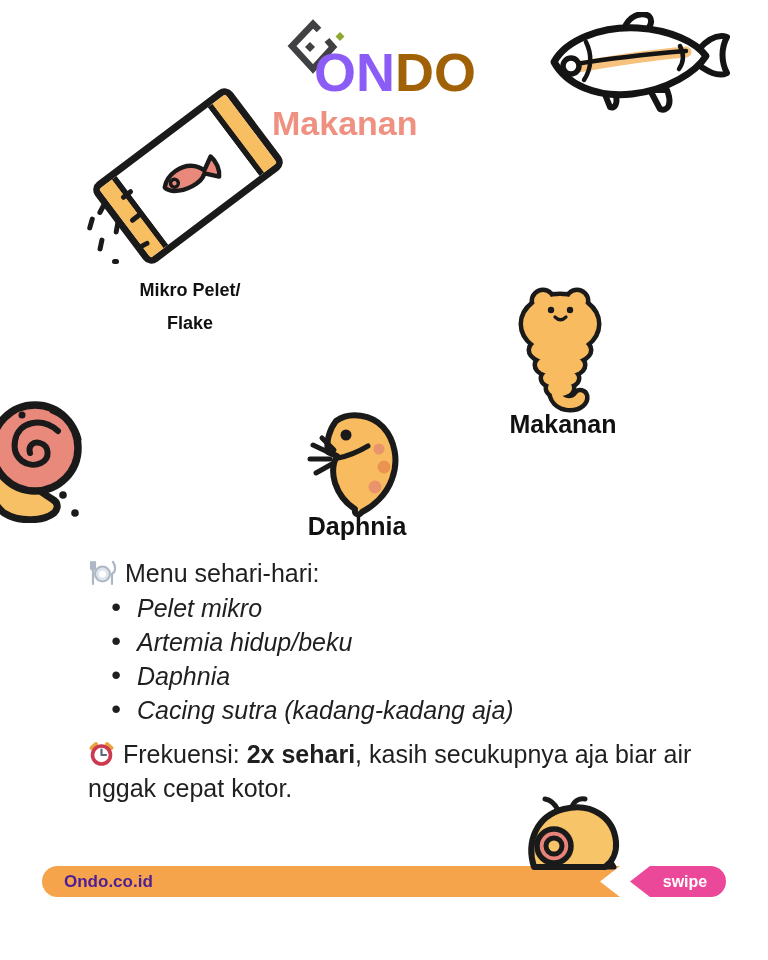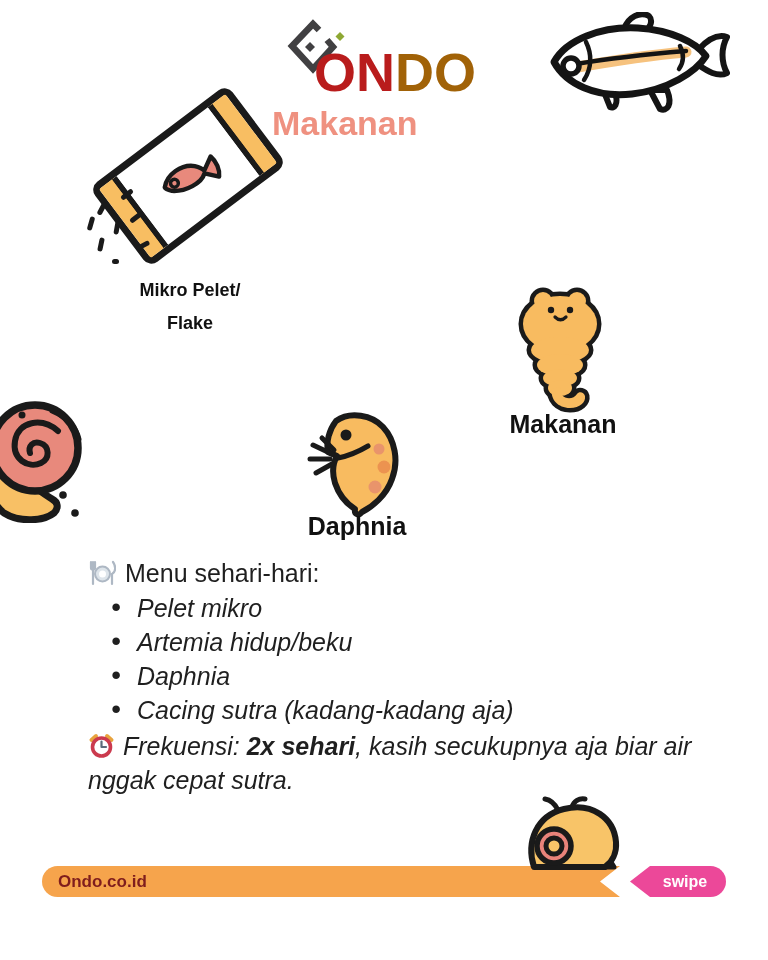--- a/index.html
+++ b/index.html
@@ -6,21 +6,21 @@
   html,body { background:#fff; }
   .canvas {
     position:relative; width:768px; height:960px; margin:0 auto;
     background:#ffffff; overflow:hidden;
     font-family:"Liberation Sans", sans-serif; color:#1e1e1e;
   }
   .abs { position:absolute; }
 
   
   .brand-text { left:314px; top:42px; font-size:54px; font-weight:800; letter-spacing:0px; line-height:60px; }
-  .brand-on { color:#b91c1c; }
+  .brand-on { color:#8b5cf6; }
   .brand-do { color:#a16207; }
   .subtitle { left:272px; top:104px; width:250px; text-align:left; font-size:34px; font-weight:700; color:#EF9180; }
 
   
   .packet-wrap { left:102px; top:126px; width:172px; height:100px; transform:rotate(-37deg); }
   .packet { position:absolute; inset:0; border:7px solid #1a1a1a; border-radius:10px; background:#fff; }
   .strip { position:absolute; top:0; bottom:0; width:22px; background:#F8BE62; }
   .strip.left  { left:0;  border-right:6px solid #1a1a1a; border-radius:2px 0 0 2px; }
   .strip.right { right:0; border-left:6px solid #1a1a1a; border-radius:0 2px 2px 0; }
   .packet-fish { position:absolute; left:46px; top:20px; transform:rotate(14deg); }
@@ -31,32 +31,32 @@
   .pellet-label  { left:85px;  top:274px; width:210px; font-size:18px; line-height:33px; }
   .artemia-label { left:502px; top:410px; width:122px; font-size:25px; }
   .daphnia-label { left:295px; top:512px; width:124px; font-size:25px; }
 
   
   .content { left:88px; top:556px; width:648px; font-size:25px; line-height:34px; color:#1f1f1f; }
   .content .heading { display:flex; align-items:center; gap:9px; }
   .content ul { list-style:none; margin:1px 0 0 0; }
   .content li { position:relative; padding-left:49px;font-style:italic; }
   .content li::before { content:"•"; position:absolute; left:23px; top:-1px; font-size:28px; }
-  .freq { margin-top:2px;font-style:italic; }
+  .freq { margin-top:10px; }
   .freq .inline-icon { vertical-align:-4px; margin-right:8px; }
   .freq b { font-weight:700; }
 
   
   .bar-main {
     left:42px; top:866px; width:578px; height:31px; background:#F6A44C; z-index:2;
     border-radius:16px 0 0 16px;
     clip-path:polygon(0 0, 100% 0, calc(100% - 20px) 50%, 100% 100%, 0 100%);
     display:flex; align-items:center;
   }
-  .bar-main span { padding-left:16px; color:#7f1d1d; font-weight:700; font-size:17px; }
+  .bar-main span { padding-left:22px; color:#4c1d95; font-weight:700; font-size:17px; }
   .bar-swipe {
     left:630px; top:866px; width:96px; height:31px; background:#ec4899; z-index:2;
     border-radius:0 16px 16px 0;
     clip-path:polygon(0 50%, 20px 0, 100% 0, 100% 100%, 20px 100%);
     display:flex; align-items:center; justify-content:center;
   }
   .bar-swipe span { padding-left:14px; color:#fff; font-weight:700; font-size:16px; }
 
   .snail-bottom { z-index:3; }
 </style>
@@ -188,21 +188,21 @@
       <li>Daphnia</li>
       <li>Cacing sutra (kadang-kadang aja)</li>
     </ul>
     <p class="freq">
       <svg class="inline-icon" width="27" height="27" viewBox="0 0 27 27">
         <path d="M8 4 L3.5 8" stroke="#E8A33D" stroke-width="4" stroke-linecap="round" fill="none"></path>
         <path d="M19 4 L23.5 8" stroke="#E8A33D" stroke-width="4" stroke-linecap="round" fill="none"></path>
         <circle cx="13.5" cy="15" r="9" fill="#fff" stroke="#CB3A4E" stroke-width="3.6"></circle>
         <path d="M13.5 15 V9.5 M13.5 15 H18" stroke="#5B6B7A" stroke-width="2.2" stroke-linecap="round" fill="none"></path>
       </svg><span>Frekuensi: </span><b>2x sehari</b><span>, kasih secukupnya aja biar air</span><br>
-      <span>nggak cepat sutra.</span>
+      <span>nggak cepat kotor.</span>
     </p>
   </div>
 
   <div class="abs bar-main">
     <span>Ondo.co.id</span>
   </div>
   <div class="abs bar-swipe">
     <span>swipe</span>
   </div>
 

